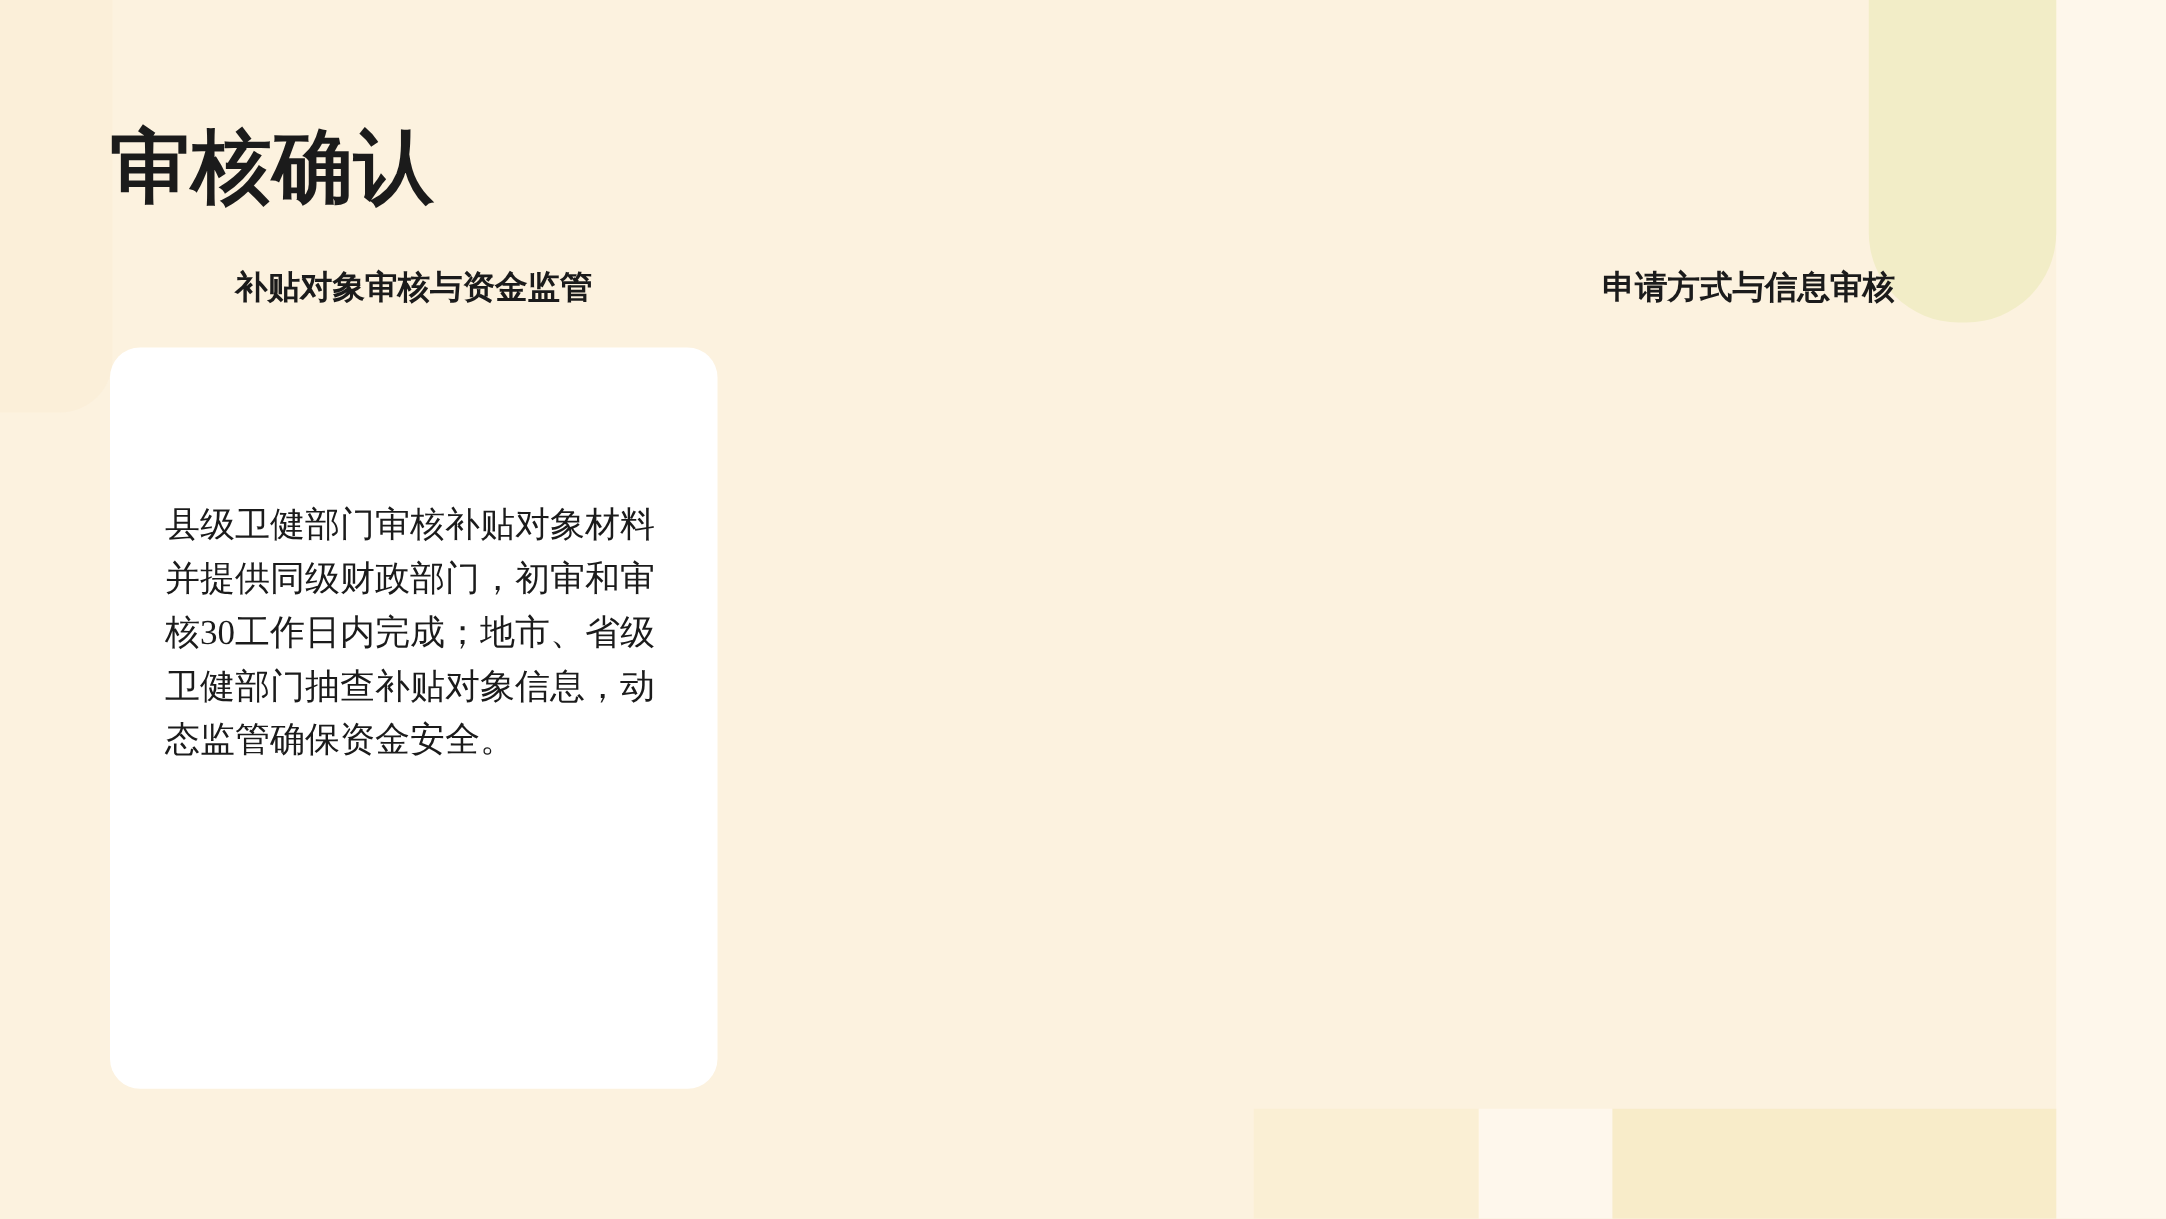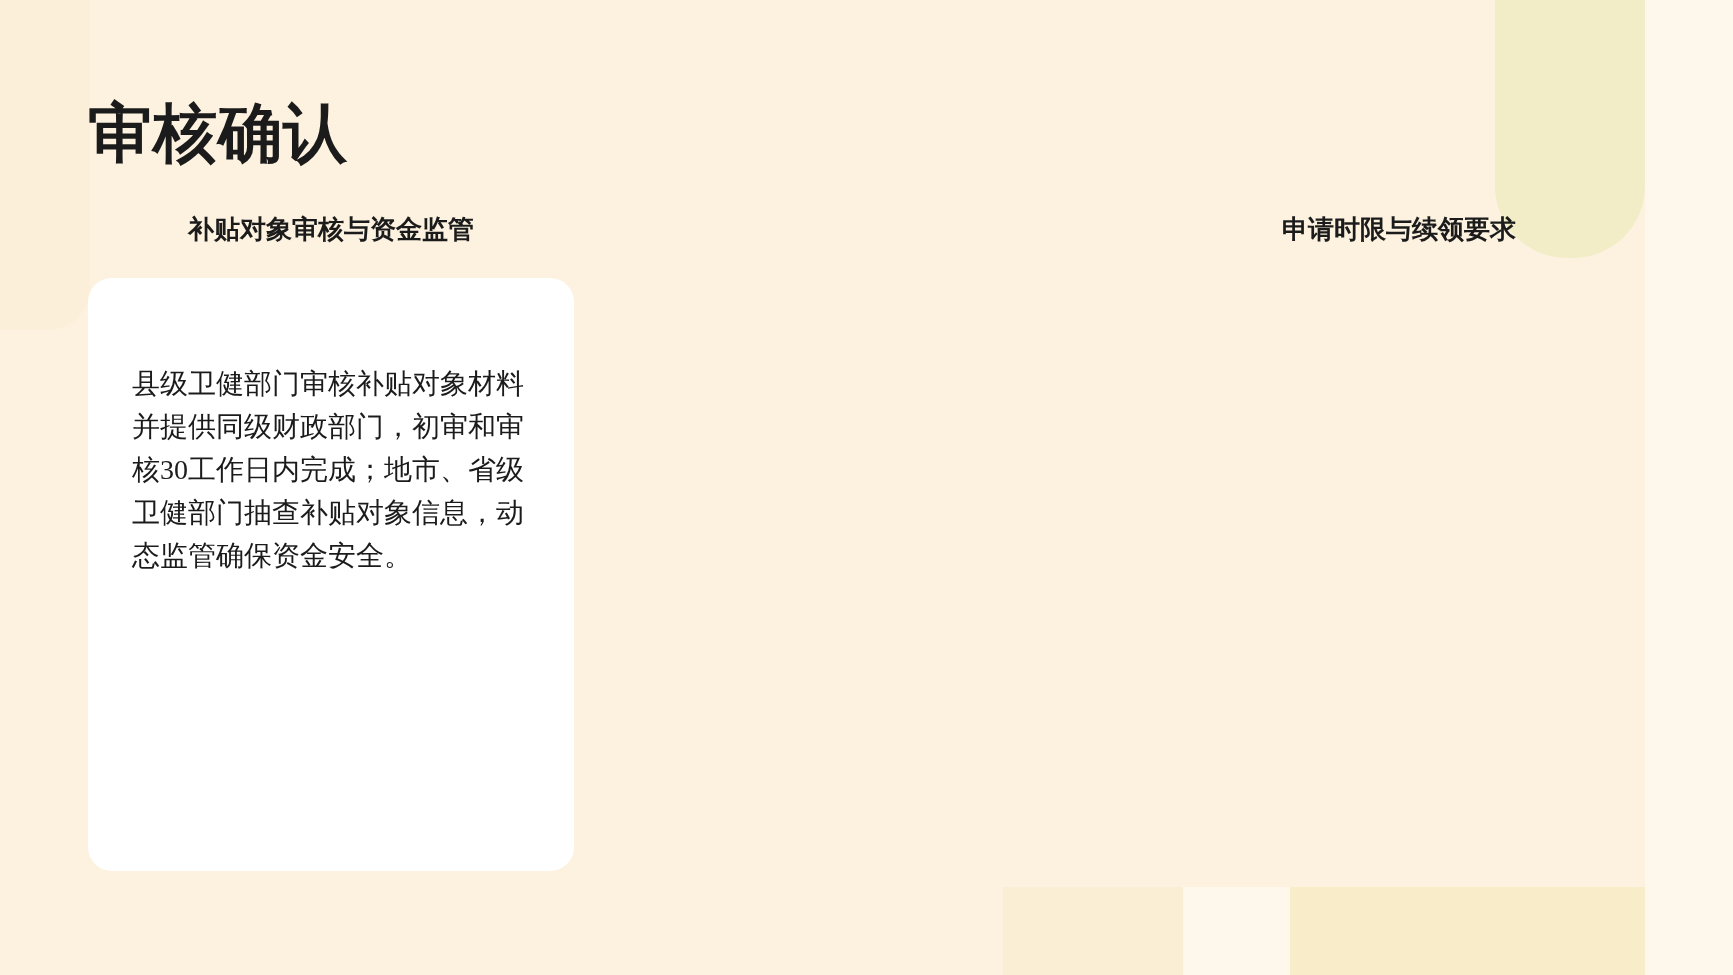--- a/index.html
+++ b/index.html
@@ -91,20 +91,21 @@
     background: var(--card);
     border-radius: 24px;
     padding: 84px 44px 40px 44px;
   }
   .card-body {
     font-size: 28px;
     line-height: 43px;
     text-align: left;
     color: var(--text);
     word-break: break-all;
+    margin-top: 37px;
   }
 </style>
 </head>
 <body>
 
 <div class="slide">
 
   <div class="bg-shape left-patch"></div>
   <div class="bg-shape right-strip"></div>
   <div class="bg-shape top-pill"></div>
@@ -116,16 +117,16 @@
 
   <section class="column col-1">
     <h2 class="col-heading">补贴对象审核与资金监管</h2>
     <div class="card">
       <p class="card-body">县级卫健部门审核补贴对象材料并提供同级财政部门，初审和审核30工作日内完成；地市、省级卫健部门抽查补贴对象信息，动态监管确保资金安全。</p>
     </div>
   </section>
 
 
   <section class="column col-3">
-    <h2 class="col-heading">申请时限与续领要求</h2>
+    <h2 class="col-heading">申请方式与信息审核</h2>
   </section>
 
 </div>
 
 </body></html>

